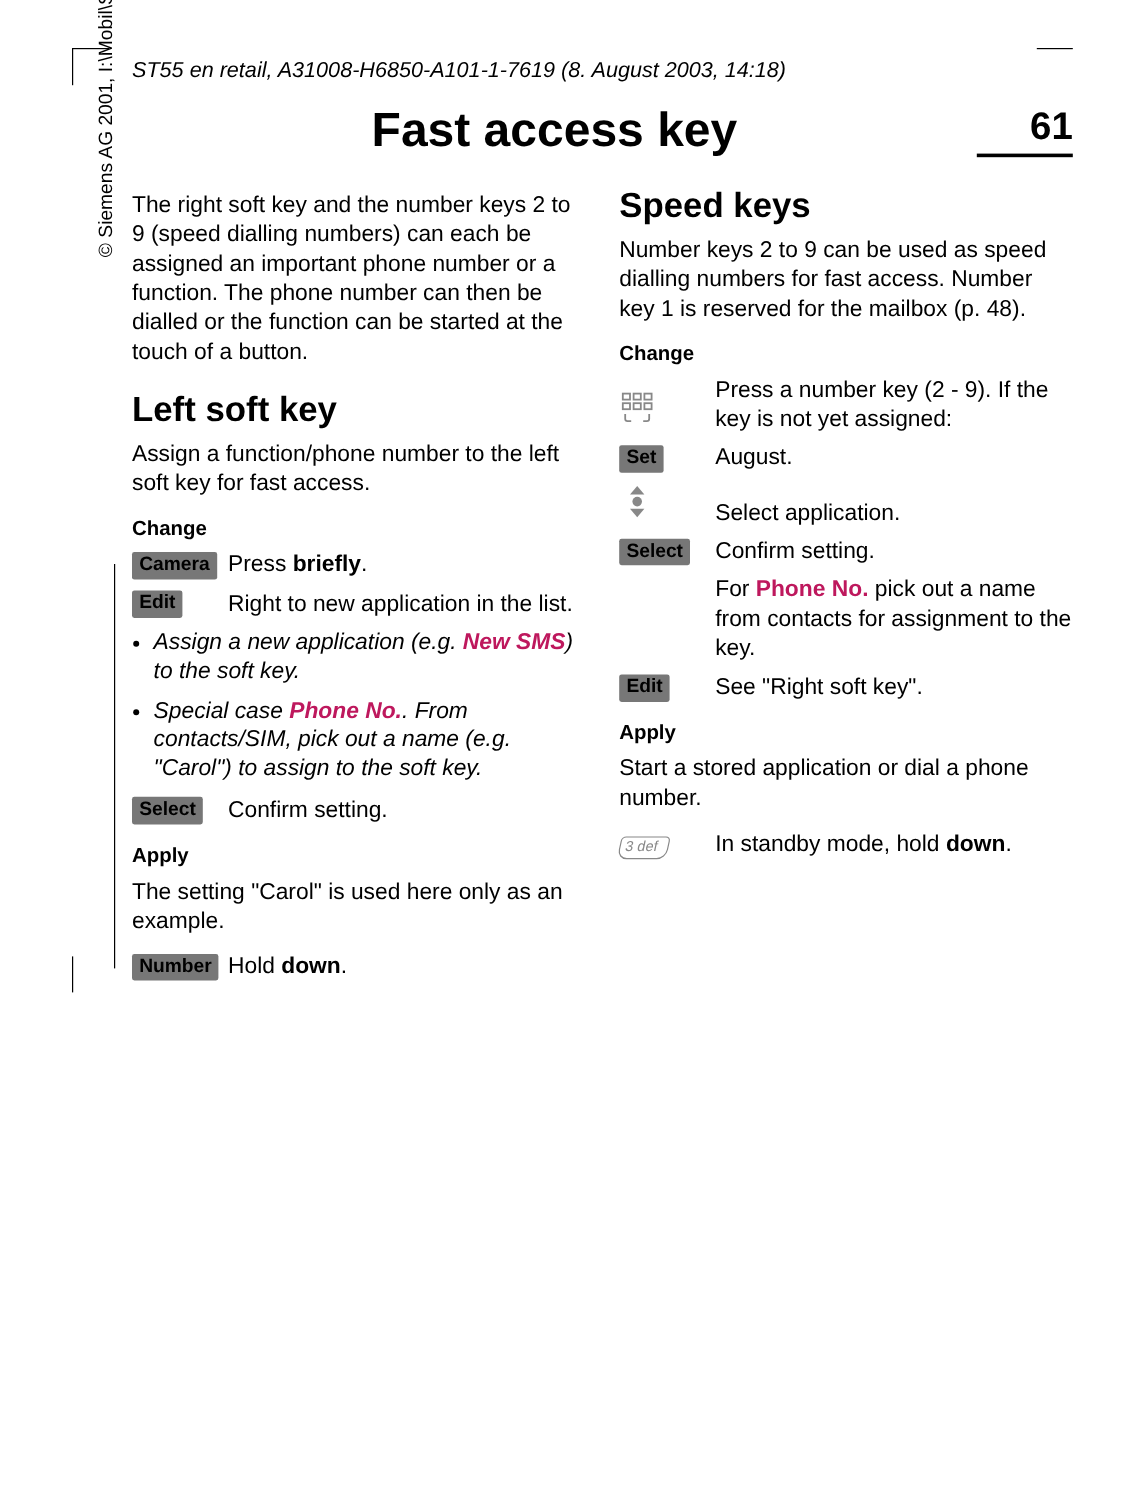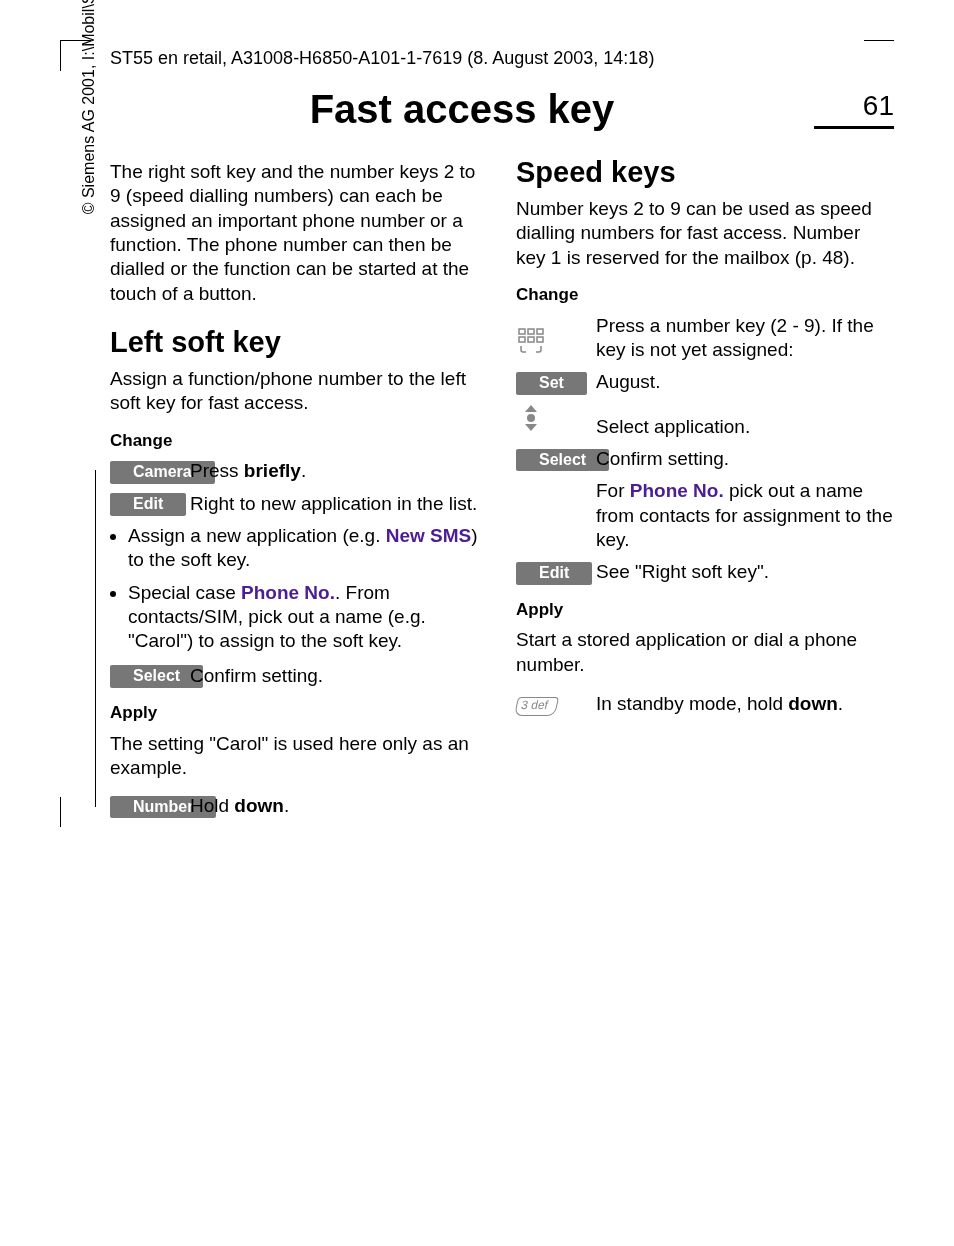--- a/index.html
+++ b/index.html
@@ -33,66 +33,67 @@
     position: absolute;
     left: 95px;
     top: 470px;
     bottom: 60px;
     width: 1px;
     background: #000;
   }
   .header-line {
     font-size: 18px;
     margin: 8px 0 18px 0;
+    font-style: italic;
   }
   .title-row {
     display: flex;
-    align-items: center;
+    align-items: flex-start;
     justify-content: space-between;
     margin-bottom: 22px;
   }
   .title-row h1 {
     flex: 1;
     text-align: center;
     font-size: 40px;
     font-weight: bold;
     margin: 0;
   }
   .pagenum {
-    font-size: 28px;
-    font-weight: normal;
+    font-size: 32px;
+    font-weight: bold;
     width: 80px;
     text-align: right;
     border-bottom: 3px solid #000;
     padding-bottom: 4px;
   }
   .columns {
     display: flex;
     gap: 28px;
   }
   .col { flex: 1; font-size: 19px; line-height: 1.28; }
   h2 { font-size: 29px; font-weight: bold; margin: 18px 0 6px 0; }
   h3 { font-size: 17px; font-weight: bold; margin: 14px 0 8px 0; }
   p { margin: 6px 0 14px 0; }
   .btn {
     display: inline-block;
     background: #777;
-    color: #ffffff;
+    color: #000000;
     font-weight: bold;
     font-size: 16px;
-    padding: 1px 23px;
+    padding: 1px 6px;
     border-radius: 2px;
     vertical-align: middle;
   }
   .row { display: flex; align-items: flex-end; margin: 8px 0; }
   .row .icon-cell { width: 80px; flex-shrink: 0; }
   .row .text-cell { flex: 1; }
   ul { margin: 8px 0 10px 0; padding-left: 18px; }
-  li { margin: 8px 0; }
-  .gray { color: #4c1d95; font-weight: bold; }
+  li { margin: 8px 0; font-style: italic; }
+  .gray { color: #be185d; font-weight: bold; }
   .bold { font-weight: bold; }
   .icon-svg { width: 30px; height: 30px; }
   .keycap {
     display:inline-block;
     border:1px solid #888;
     border-radius:4px 4px 8px 8px;
     padding:0 8px 2px 4px;
     font-size:12px;
     color:#888;
     transform: skewX(-12deg);

